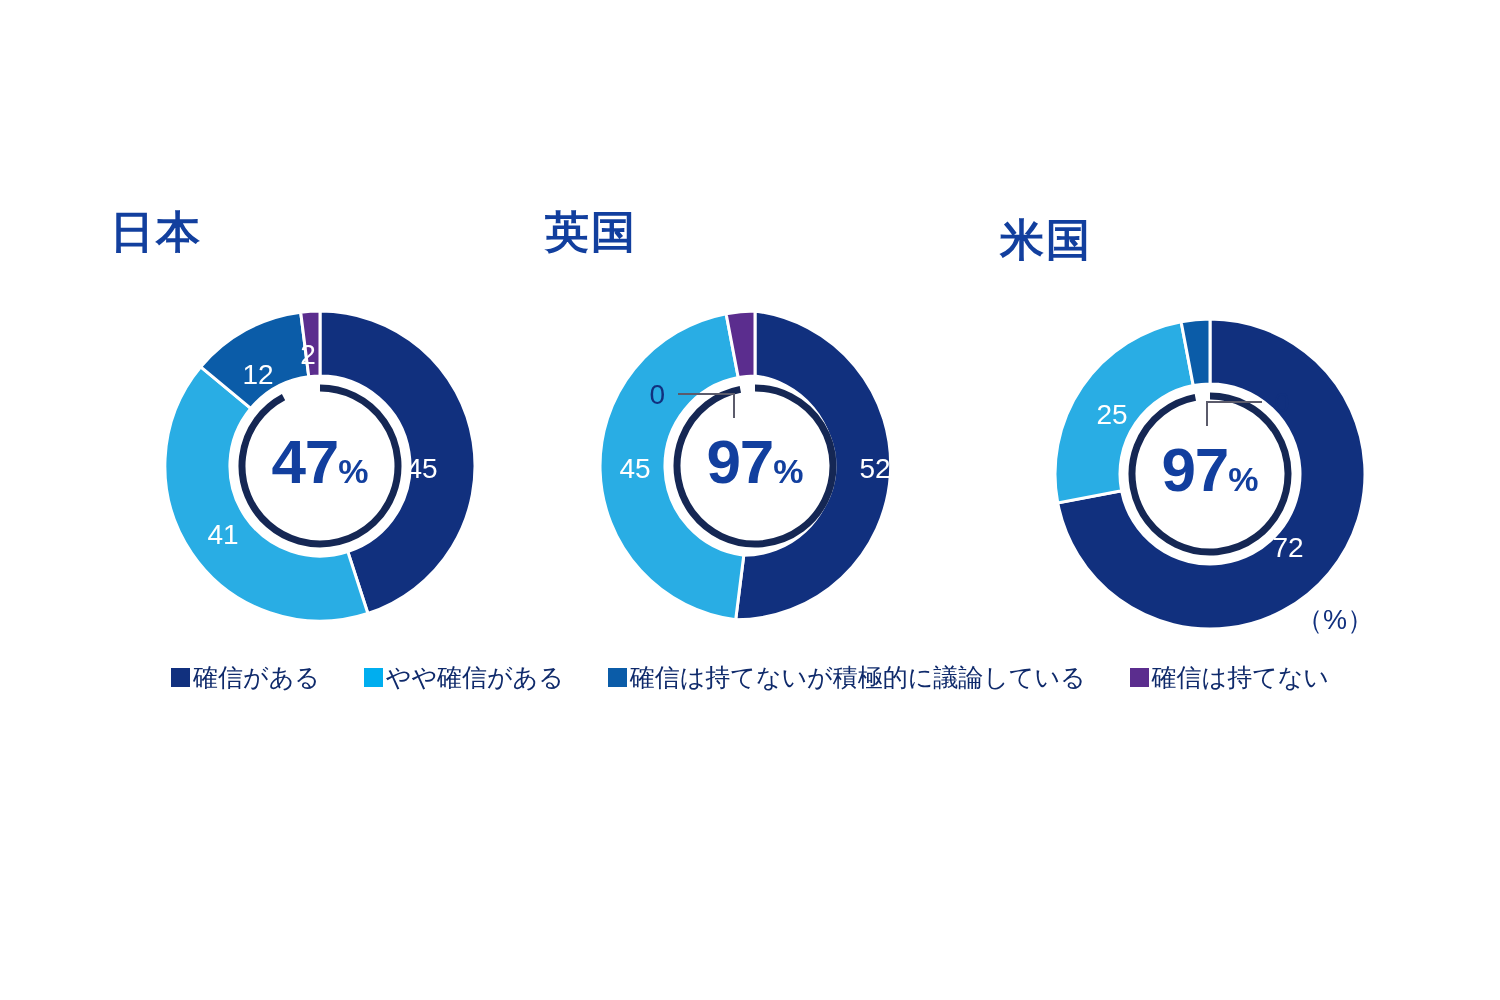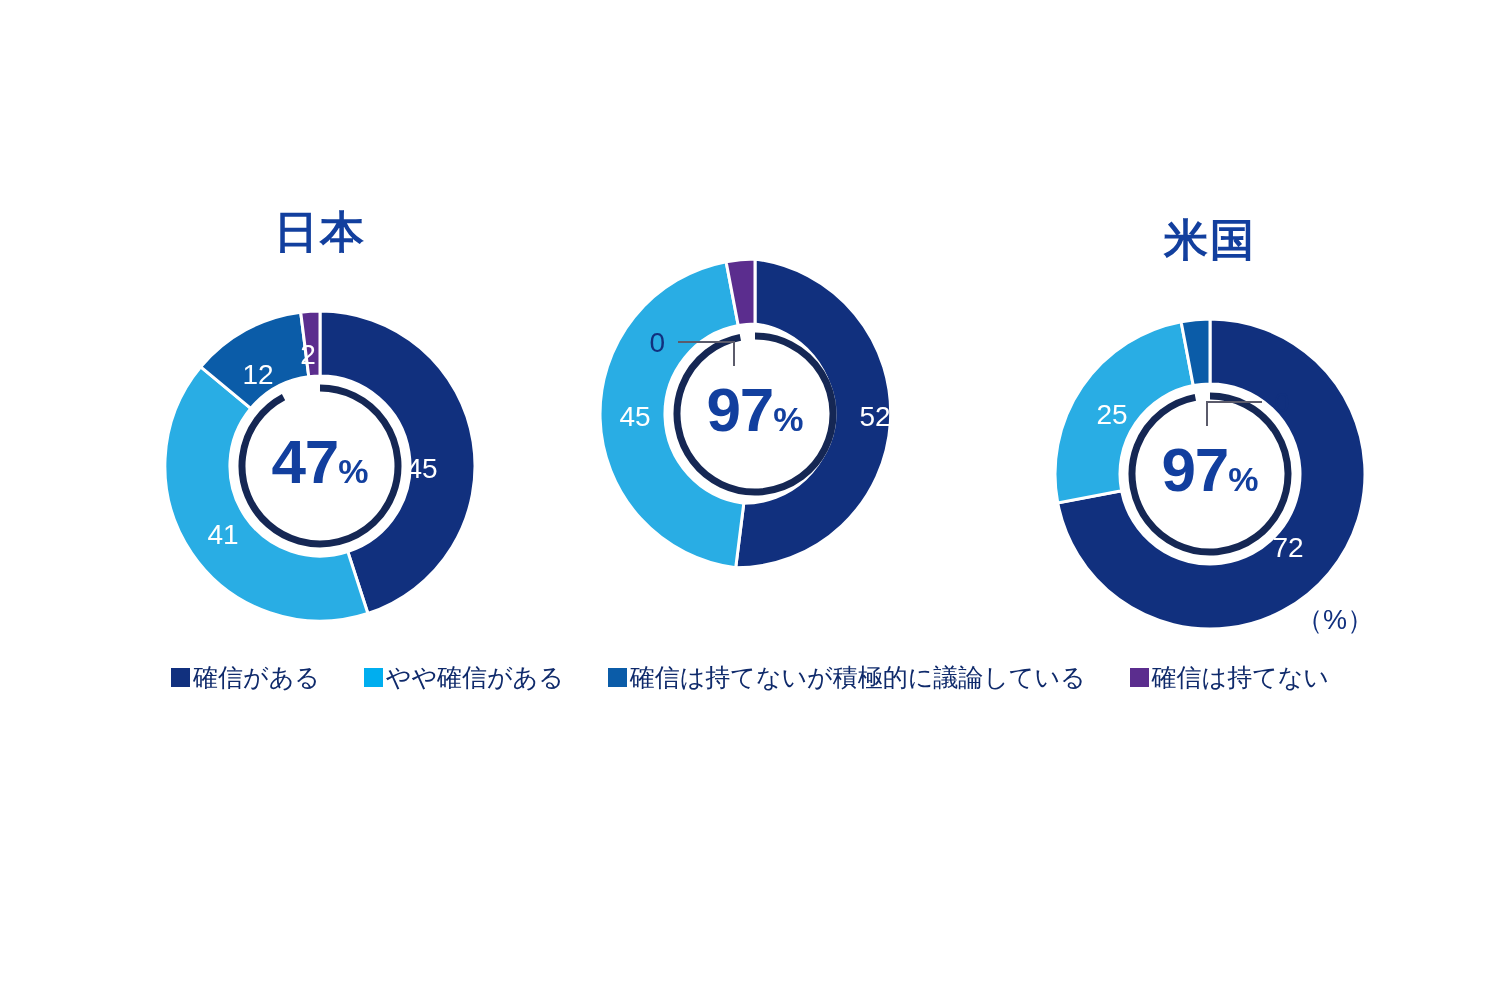--- a/index.html
+++ b/index.html
@@ -7,21 +7,21 @@
     width:1500px;height:1000px;
     background:#ffffff;
     font-family:"Liberation Sans","DejaVu Sans",sans-serif;
     overflow:hidden;
     position:relative;
   }
   .stage{position:absolute;left:0;top:0;width:1500px;height:1000px;}
 
   .chart-block{position:absolute;width:420px;}
   .chart-title{
-    text-align:center;
+    text-align:left;
     font-size:44px;
     font-weight:bold;
     color:#123F9E;
     letter-spacing:2px;
     line-height:1;
     height:52px;
   }
   .donut-wrap{position:relative;width:420px;height:360px;margin-top:24px;}
   .donut-svg{position:absolute;left:0;top:0;}
 
@@ -93,20 +93,21 @@
         <text x="148" y="98" fill="#ffffff" font-size="28" font-family="Liberation Sans, sans-serif" text-anchor="middle">12</text>
         <text x="198" y="78" fill="#ffffff" font-size="28" font-family="Liberation Sans, sans-serif" text-anchor="middle">2</text>
       </svg>
       <div class="center-pct" style="top:145px;">
         <span class="num">47</span><span class="sym">%</span>
       </div>
     </div>
   </div>
 
   <div class="chart-block" id="block-uk" style="left:545px;top:210px;">
+    <div class="chart-title">英国</div>
     <div class="donut-wrap">
       <svg class="donut-svg" width="420" height="360" viewBox="0 0 420 360">
         <g transform="translate(210,180)">
 
           <path fill="#11307E" stroke="#ffffff" stroke-width="3" d="M 0 -155 A 155 155 0 0 1 -19.32 153.79 L -11.22 89.30 A 90 90 0 0 0 0 -90 Z"></path>
 
           <path fill="#29ADE4" stroke="#ffffff" stroke-width="3" d="M -19.32 153.79 A 155 155 0 0 1 -28.88 -152.28 L -16.77 -88.43 A 90 90 0 0 0 -11.22 89.30 Z"></path>
 
           <path fill="#5B2D8E" stroke="#ffffff" stroke-width="3" d="M -28.88 -152.28 A 155 155 0 0 1 0 -155 L 0 -90 A 90 90 0 0 0 -16.77 -88.43 Z"></path>
 

